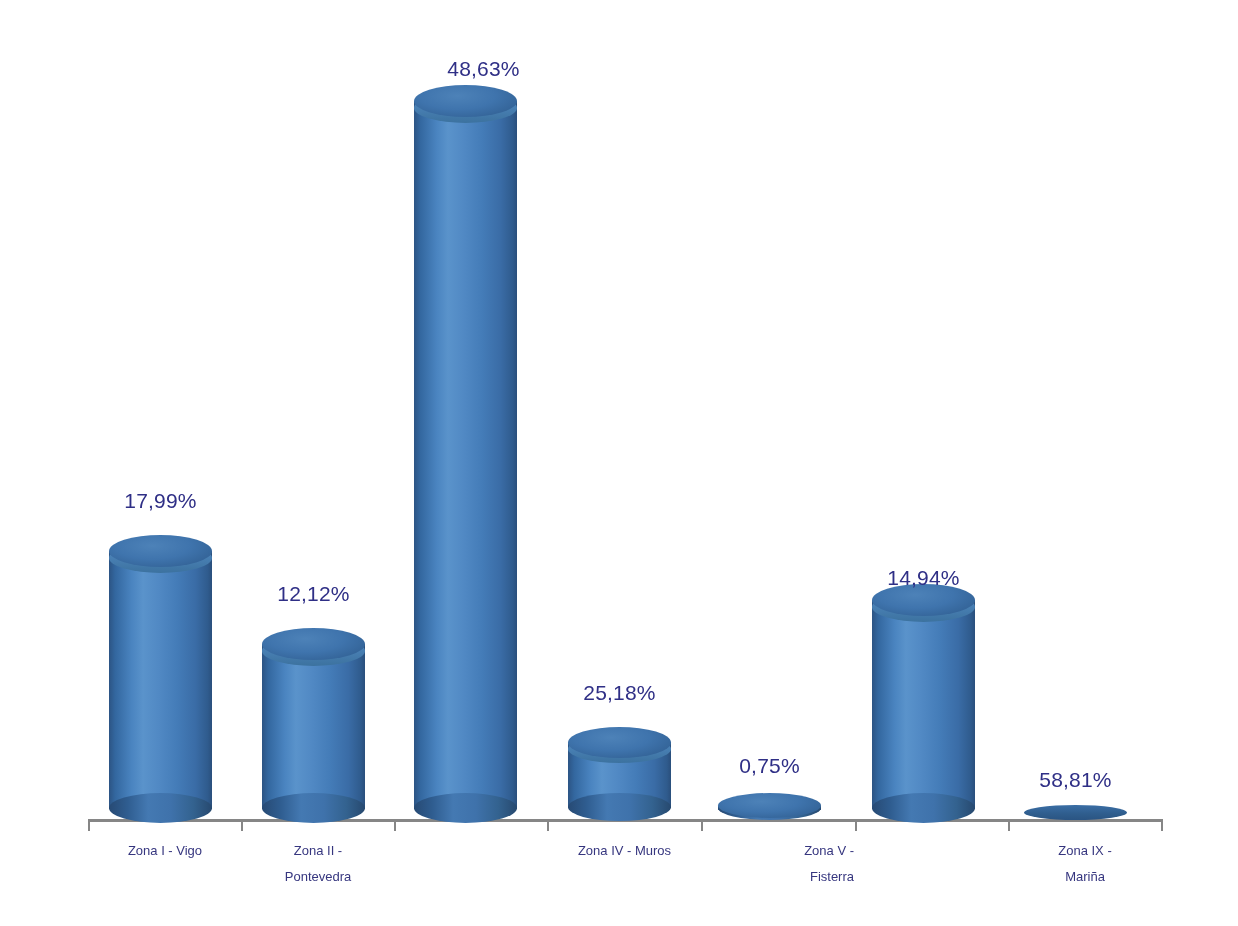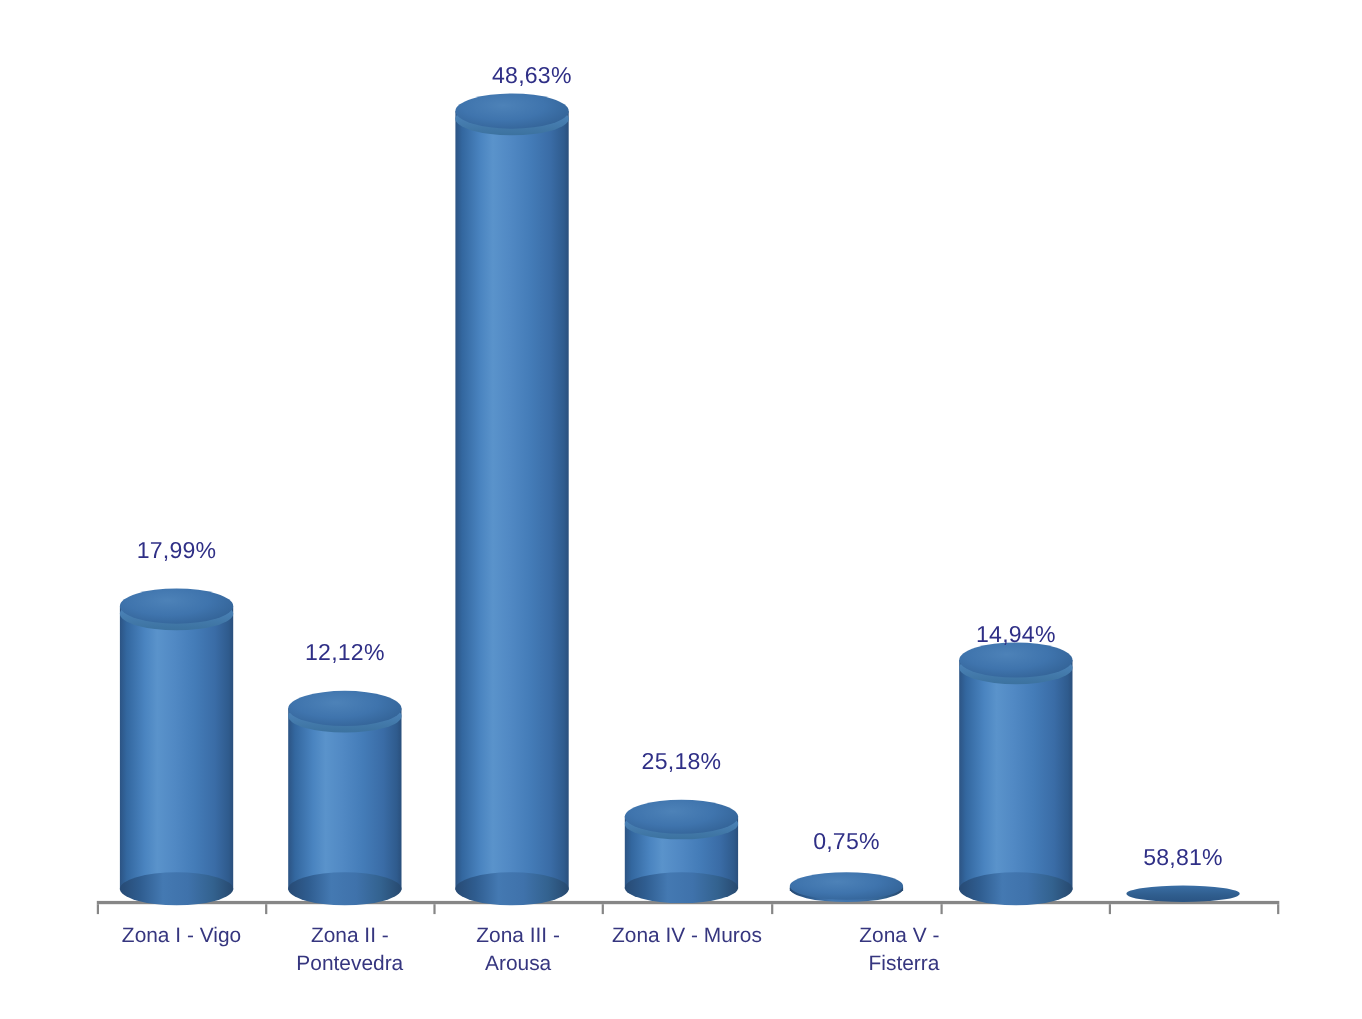--- a/index.html
+++ b/index.html
@@ -111,21 +111,21 @@
     color: #2f2f86;
     font-size: 21px;
     font-family: "Liberation Sans", sans-serif;
     text-align: center;
     white-space: nowrap;
     letter-spacing: 0.2px;
   }
   .cat-label {
     position: absolute;
     color: #36367f;
-    font-size: 19px;
+    font-size: 13px;
     font-family: "Liberation Sans", sans-serif;
     text-align: center;
     line-height: 26px;
     white-space: pre-line;
   }
 </style>
 </head>
 <body>
 
 <div id="chart-root">
@@ -189,20 +189,20 @@
     <div class="value-label" style="left:873px; top:566px; width:101px;">14,94%</div>
 
     <div class="bar" style="left:1024px; top:805px; width:103px; height:16px;">
       <div class="disc" style="left:0; top:0; width:103px; height:15px;"></div>
     </div>
     <div class="value-label" style="left:1025px; top:768px; width:101px;">58,81%</div>
 
     <div class="cat-label" style="left:90px; top:838px; width:150px;">Zona I - Vigo</div>
     <div class="cat-label" style="left:243px; top:838px; width:150px;">Zona II -
 Pontevedra</div>
-    <div class="cat-label" style="left:396px; top:838px; width:150px;">Zona III -
-Arousa</div>
     <div class="cat-label" style="left:549px; top:838px; width:151px;">Zona IV - Muros</div>
     <div class="cat-label" style="left:703px; top:838px; width:151px;text-align:right;">Zona V -
 Fisterra</div>
+    <div class="cat-label" style="left:1010px; top:838px; width:150px;">Zona IX -
+Mariña</div>
 
   </div>
 </div>
 
 </body></html>

